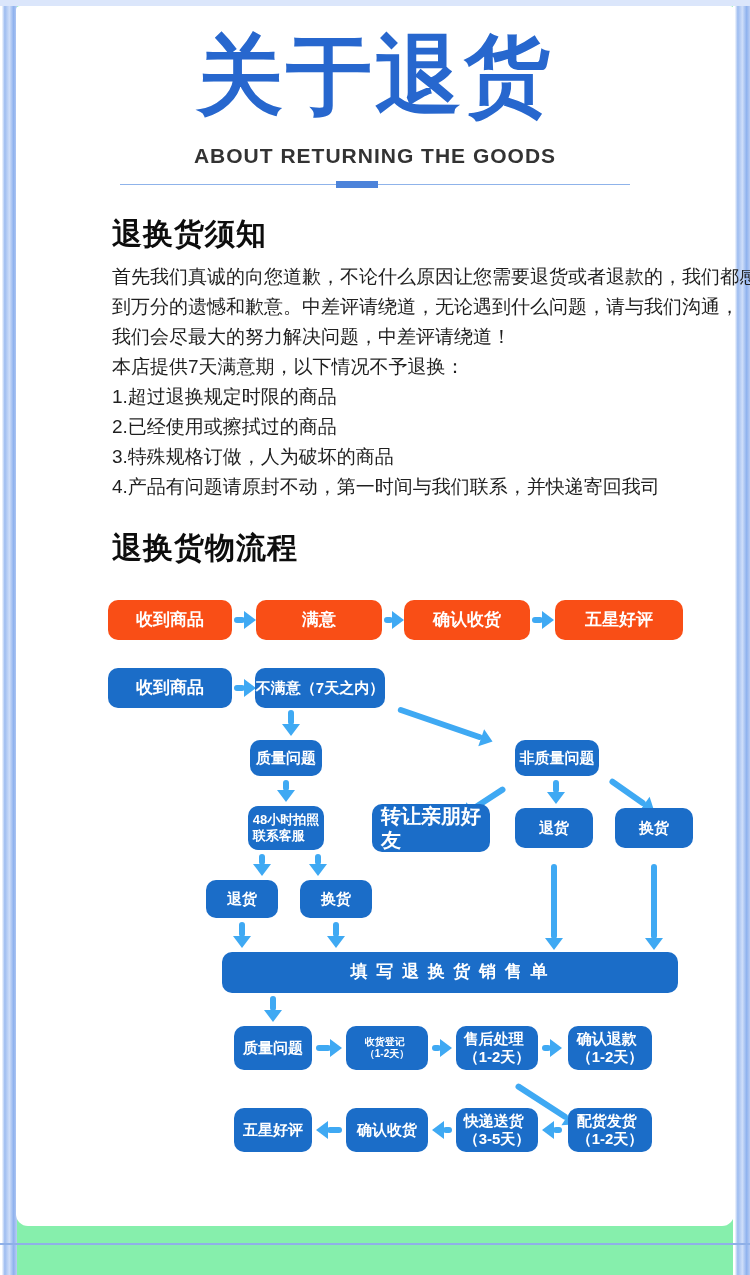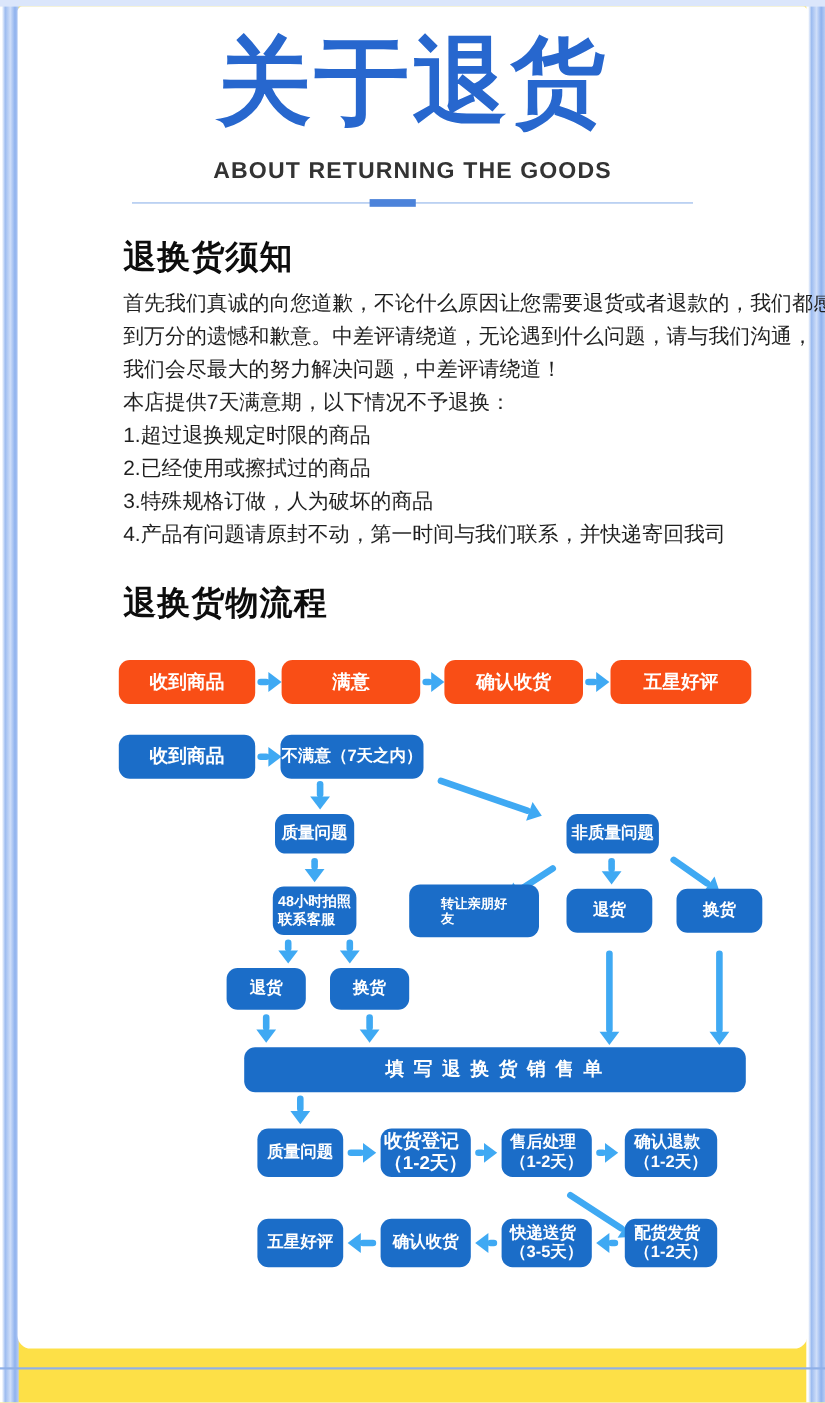--- a/index.html
+++ b/index.html
@@ -1,17 +1,17 @@
 <!DOCTYPE html>
 <html><head>
 <meta charset="utf-8">
 <style>
   html,body{margin:0;padding:0;}
   body{font-family:"Liberation Sans", sans-serif; background:#e9eef9;}
-  .page{position:relative;width:750px;height:1275px;margin:0 auto;background:#fde047;overflow:hidden;}
+  .page{position:relative;width:750px;height:1275px;margin:0 auto;background:#86efac;overflow:hidden;}
   .band{position:absolute;top:0;height:100%;width:17px;z-index:1;}
   .band-left{left:0;background:linear-gradient(90deg,#ffffff 0%,#ffffff 10%,#9dbcf0 28%,#cfdef9 55%,#8fb2ee 80%,#b9cdf4 100%);}
   .band-right{right:0;background:linear-gradient(270deg,#b9cdf4 0%,#8fb2ee 20%,#cfdef9 45%,#9dbcf0 72%,#ffffff 90%,#ffffff 100%);}
   .band-top{position:absolute;left:0;top:0;width:100%;height:6px;background:#dbe6fb;z-index:1;}
   .card{position:absolute;left:16px;top:6px;width:718px;height:1220px;background:#ffffff;border-radius:4px 4px 12px 12px;z-index:2;}
   .footer-line{position:absolute;left:0;top:1243px;width:100%;height:2px;background:#8fb0e8;z-index:3;}
   .content{position:absolute;left:0;top:0;width:750px;height:1275px;z-index:4;}
   .content > *{position:absolute;}
 
   .title{left:0;right:0;margin:0;text-align:center;top:28px;font-size:86px;line-height:1.1;font-weight:900;color:#2767ce;letter-spacing:3px;}
@@ -88,42 +88,42 @@
     <div class="node blue" style="left:250px;top:740px;width:72px;height:36px;font-size:15px;">质量问题</div>
     <div class="node blue" style="left:515px;top:740px;width:84px;height:36px;font-size:15px;">非质量问题</div>
 
     <span class="ar ar-d" style="left:277px;top:780px;height:22px;"></span>
     <span class="ar ar-r diag" style="left:505px;top:779px;width:52px;transform:rotate(147deg);"></span>
     <span class="ar ar-d" style="left:547px;top:780px;height:24px;"></span>
     <span class="ar ar-r diag" style="left:610px;top:771px;width:54px;transform:rotate(35deg);"></span>
 
     <div class="node blue" style="left:248px;top:806px;width:76px;height:44px;font-size:13px;">48小时拍照
 联系客服</div>
-    <div class="node blue" style="left:372px;top:804px;width:118px;height:48px;font-size:12px;">转让亲朋好
+    <div class="node blue" style="left:372px;top:804px;width:118px;height:48px;font-size:20px;">转让亲朋好
 友</div>
     <div class="node blue" style="left:515px;top:808px;width:78px;height:40px;font-size:15px;">退货</div>
     <div class="node blue" style="left:615px;top:808px;width:78px;height:40px;font-size:15px;">换货</div>
 
     <span class="ar ar-d" style="left:253px;top:854px;height:22px;"></span>
     <span class="ar ar-d" style="left:309px;top:854px;height:22px;"></span>
     <span class="ar ar-d" style="left:545px;top:864px;height:86px;"></span>
     <span class="ar ar-d" style="left:645px;top:864px;height:86px;"></span>
 
     <div class="node blue" style="left:206px;top:880px;width:72px;height:38px;font-size:15px;">退货</div>
     <div class="node blue" style="left:300px;top:880px;width:72px;height:38px;font-size:15px;">换货</div>
 
     <span class="ar ar-d" style="left:233px;top:922px;height:26px;"></span>
     <span class="ar ar-d" style="left:327px;top:922px;height:26px;"></span>
 
     <div class="node blue" style="left:222px;top:952px;width:456px;height:41px;font-size:17px;letter-spacing:2px;">填 写 退 换 货 销 售 单</div>
     <span class="ar ar-d" style="left:264px;top:996px;height:26px;"></span>
 
     <div class="node blue" style="left:234px;top:1026px;width:78px;height:44px;font-size:15px;">质量问题</div>
     <span class="ar ar-r" style="left:316px;top:1039px;width:26px;"></span>
-    <div class="node blue" style="left:346px;top:1026px;width:82px;height:44px;font-size:17px;">收货登记
+    <div class="node blue" style="left:346px;top:1026px;width:82px;height:44px;font-size:10px;">收货登记
 （1-2天）</div>
     <span class="ar ar-r" style="left:432px;top:1039px;width:20px;"></span>
     <div class="node blue" style="left:456px;top:1026px;width:82px;height:44px;font-size:15px;">售后处理
 （1-2天）</div>
     <span class="ar ar-r" style="left:542px;top:1039px;width:20px;"></span>
     <div class="node blue" style="left:568px;top:1026px;width:84px;height:44px;font-size:15px;">确认退款
 （1-2天）</div>
 
     <span class="ar ar-r diag" style="left:516px;top:1076px;width:72px;transform:rotate(33deg);"></span>
 

